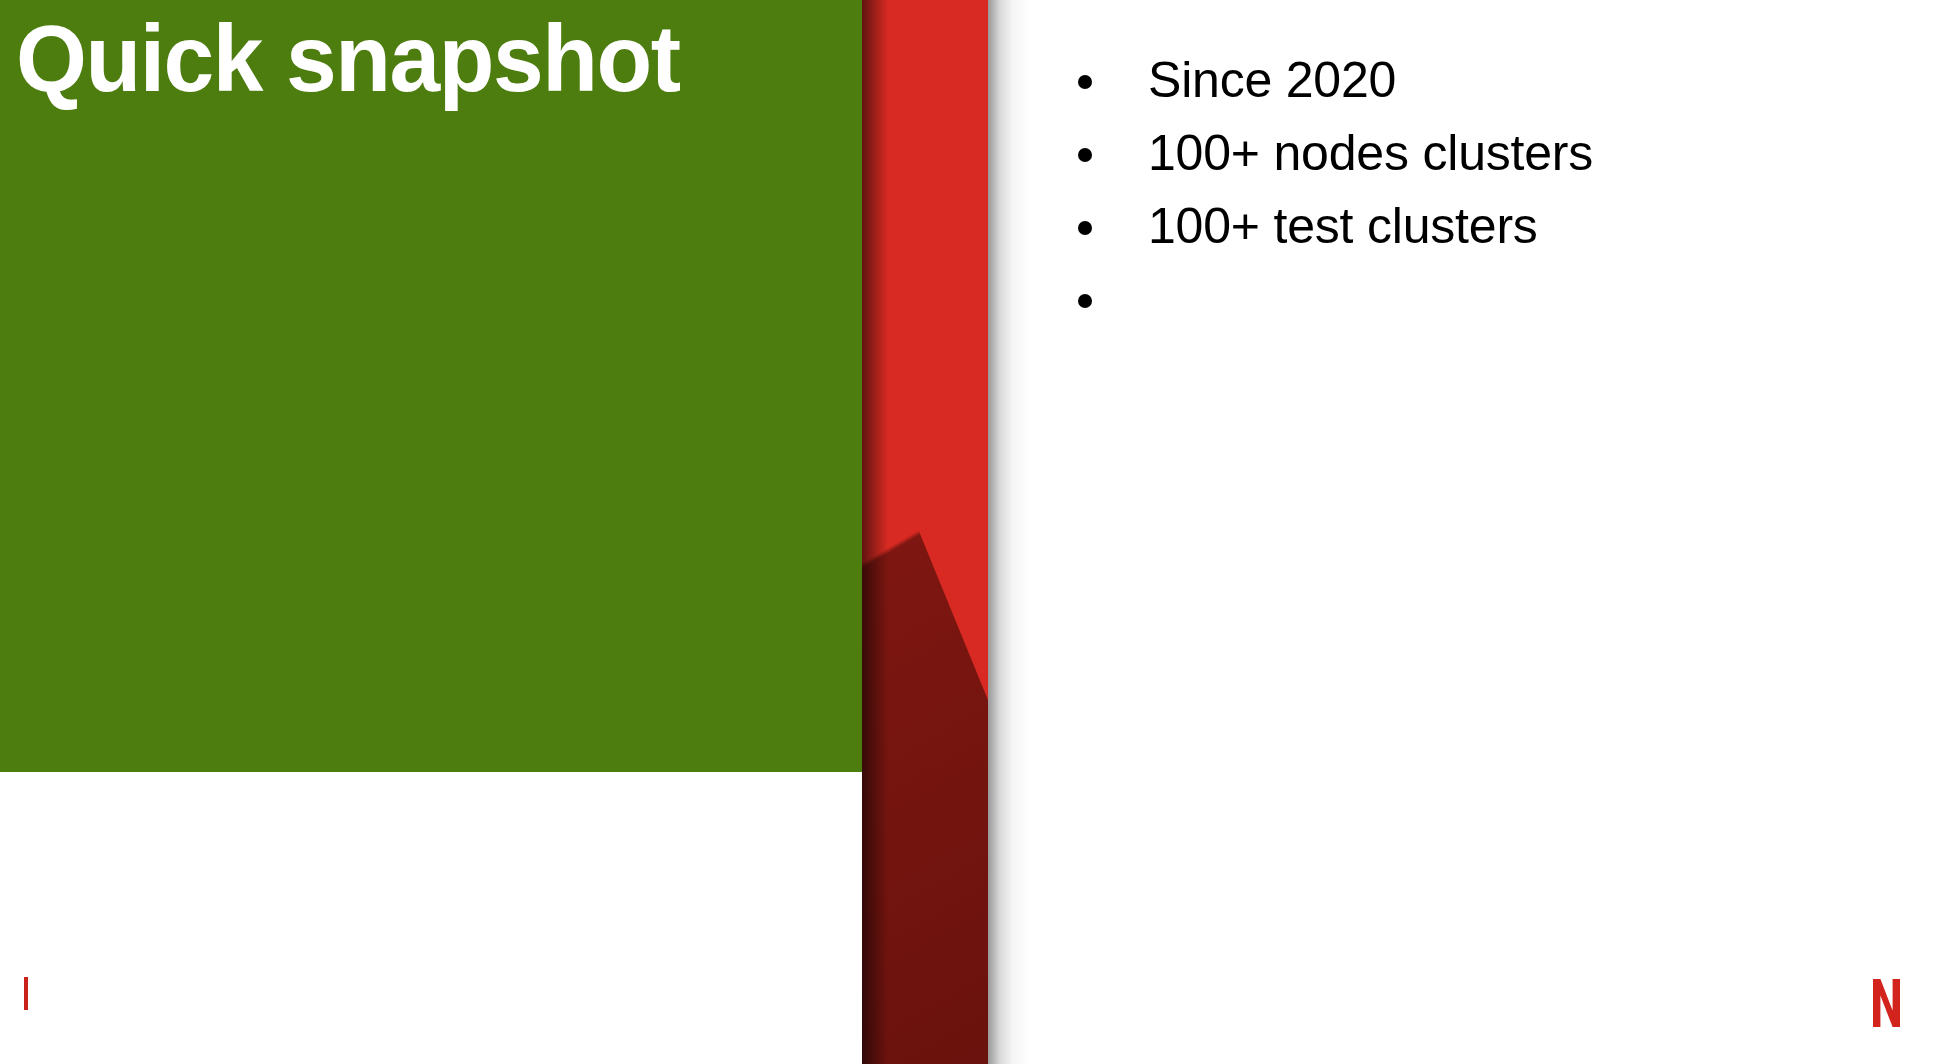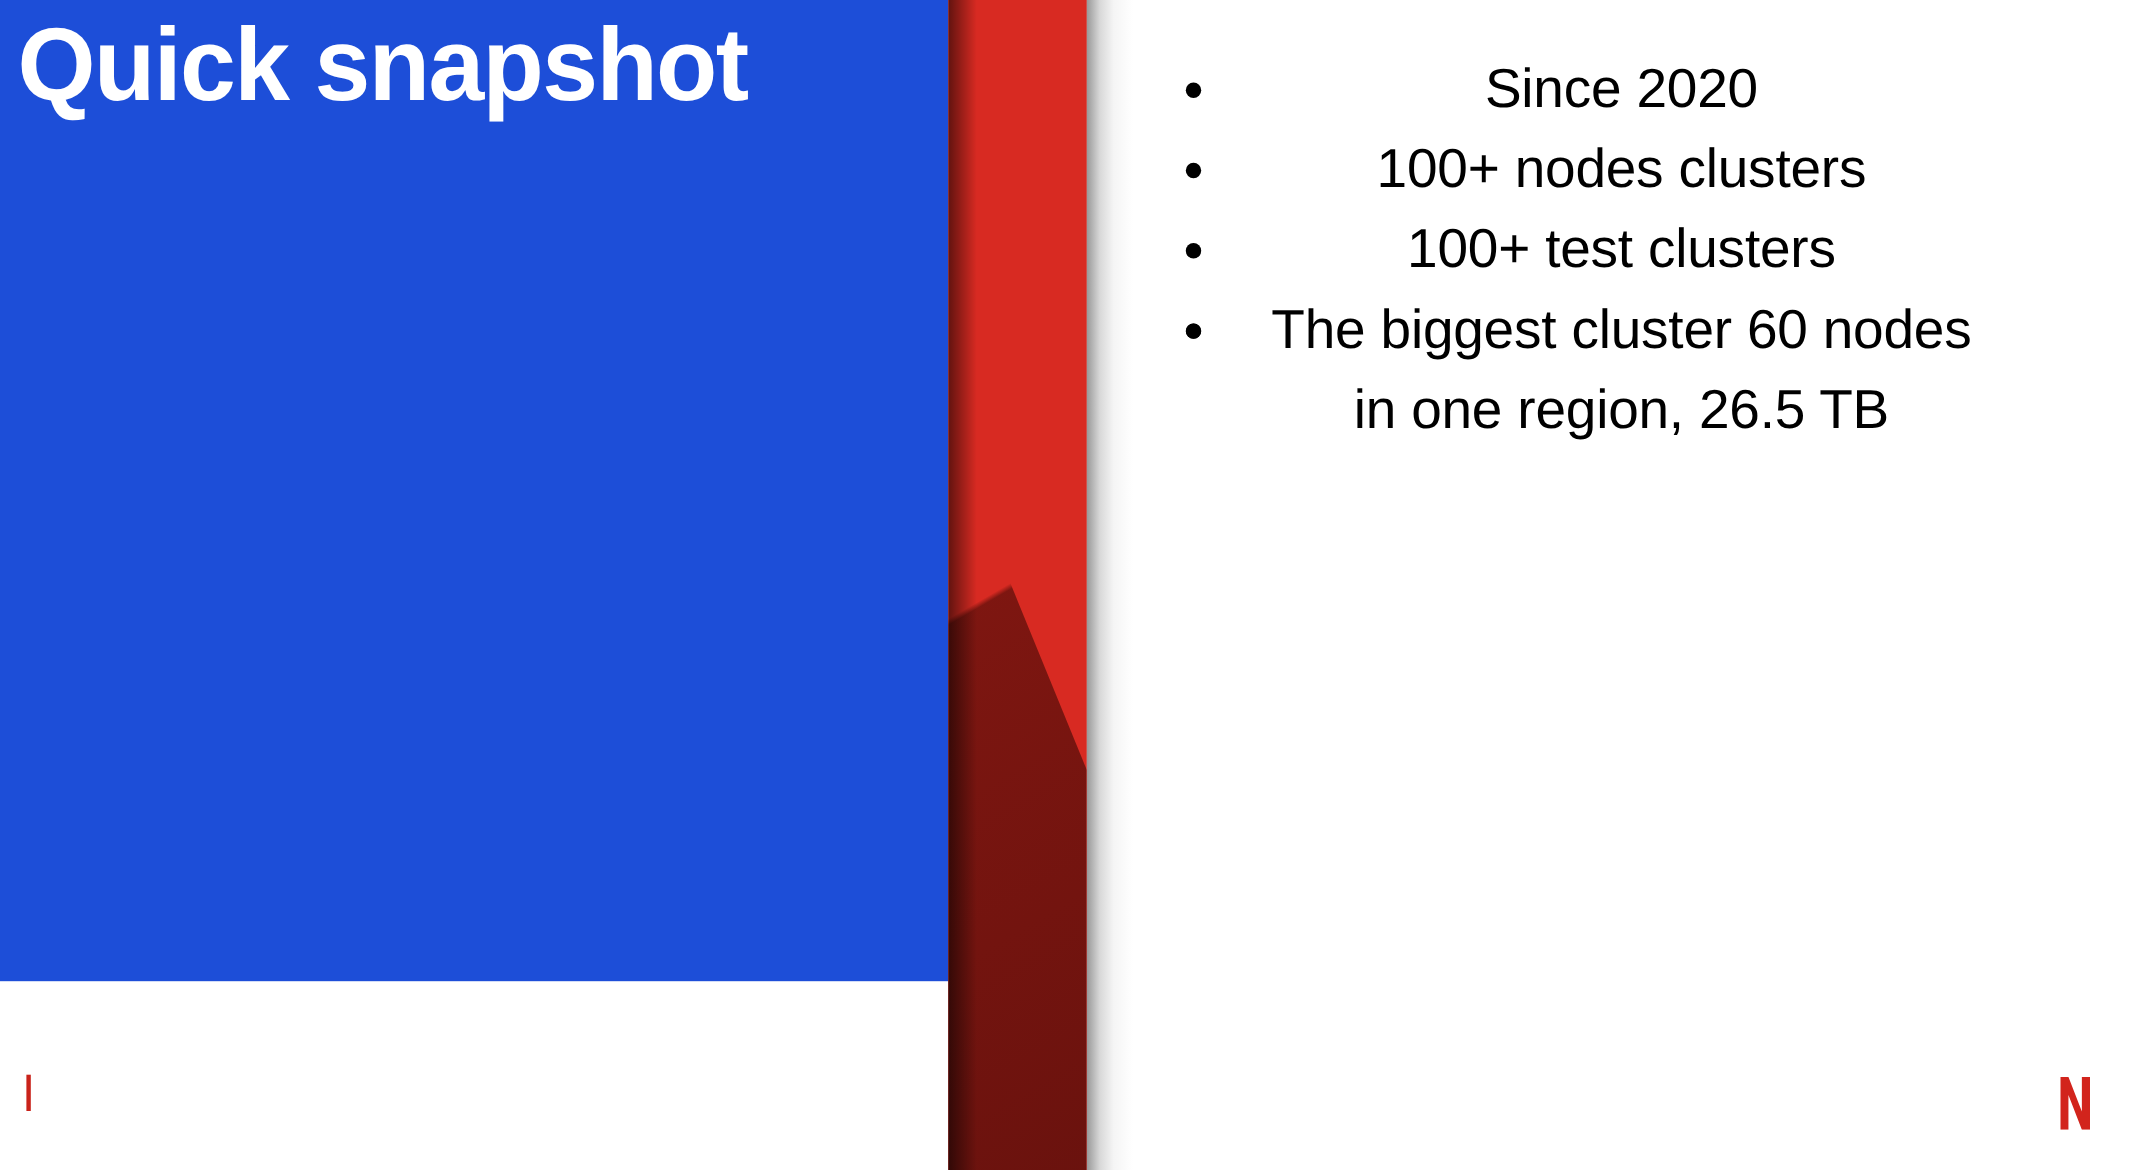--- a/index.html
+++ b/index.html
@@ -21,22 +21,22 @@
     background: #ffffff;
     overflow: hidden;
   }
 
   
   .left-panel {
     position: absolute;
     left: 0;
     top: 0;
     width: 862px;
-    height: 892px;
-    background: #1d4ed8;
+    height: 772px;
+    background: #4d7c0f;
   }
 
   .slide-title {
     position: absolute;
     left: 16px;
     top: 8px;
     width: 820px;
     color: #ffffff;
     font-family: "Liberation Sans Narrow", "Liberation Sans", sans-serif;
     font-size: 94px;
@@ -135,21 +135,20 @@
     left: 18px;
     top: 31px;
     width: 14px;
     height: 14px;
     border-radius: 50%;
     background: #000000;
   }
 
   .bullet-text {
     display: block;
-    text-align: center;
   }
 
   
   .netflix-logo {
     position: absolute;
     left: 1873px;
     top: 979px;
     width: 27px;
     height: 48px;
   }
@@ -179,24 +178,20 @@
         <span class="bullet-dot"></span>
         <span class="bullet-text">100+ nodes clusters</span>
       </li>
       <li class="bullet-item">
         <span class="bullet-dot"></span>
         <span class="bullet-text">100+ test clusters</span>
       </li>
       <li class="bullet-item">
         <span class="bullet-dot"></span>
       </li>
-      <li class="bullet-item">
-        <span class="bullet-dot"></span>
-        <span class="bullet-text">The biggest cluster 60 nodes in one region, 26.5 TB</span>
-      </li>
     </ul>
   </div>
 
   <svg class="netflix-logo" viewBox="0 0 27 48">
     <polygon points="0,0 0,48 7.4,48 7.4,16.5 19.6,48 27,48 27,0 19.6,0 19.6,31.4 7.4,0" fill="#d2241c"></polygon>
   </svg>
 
 </div>
 
 </body></html>

